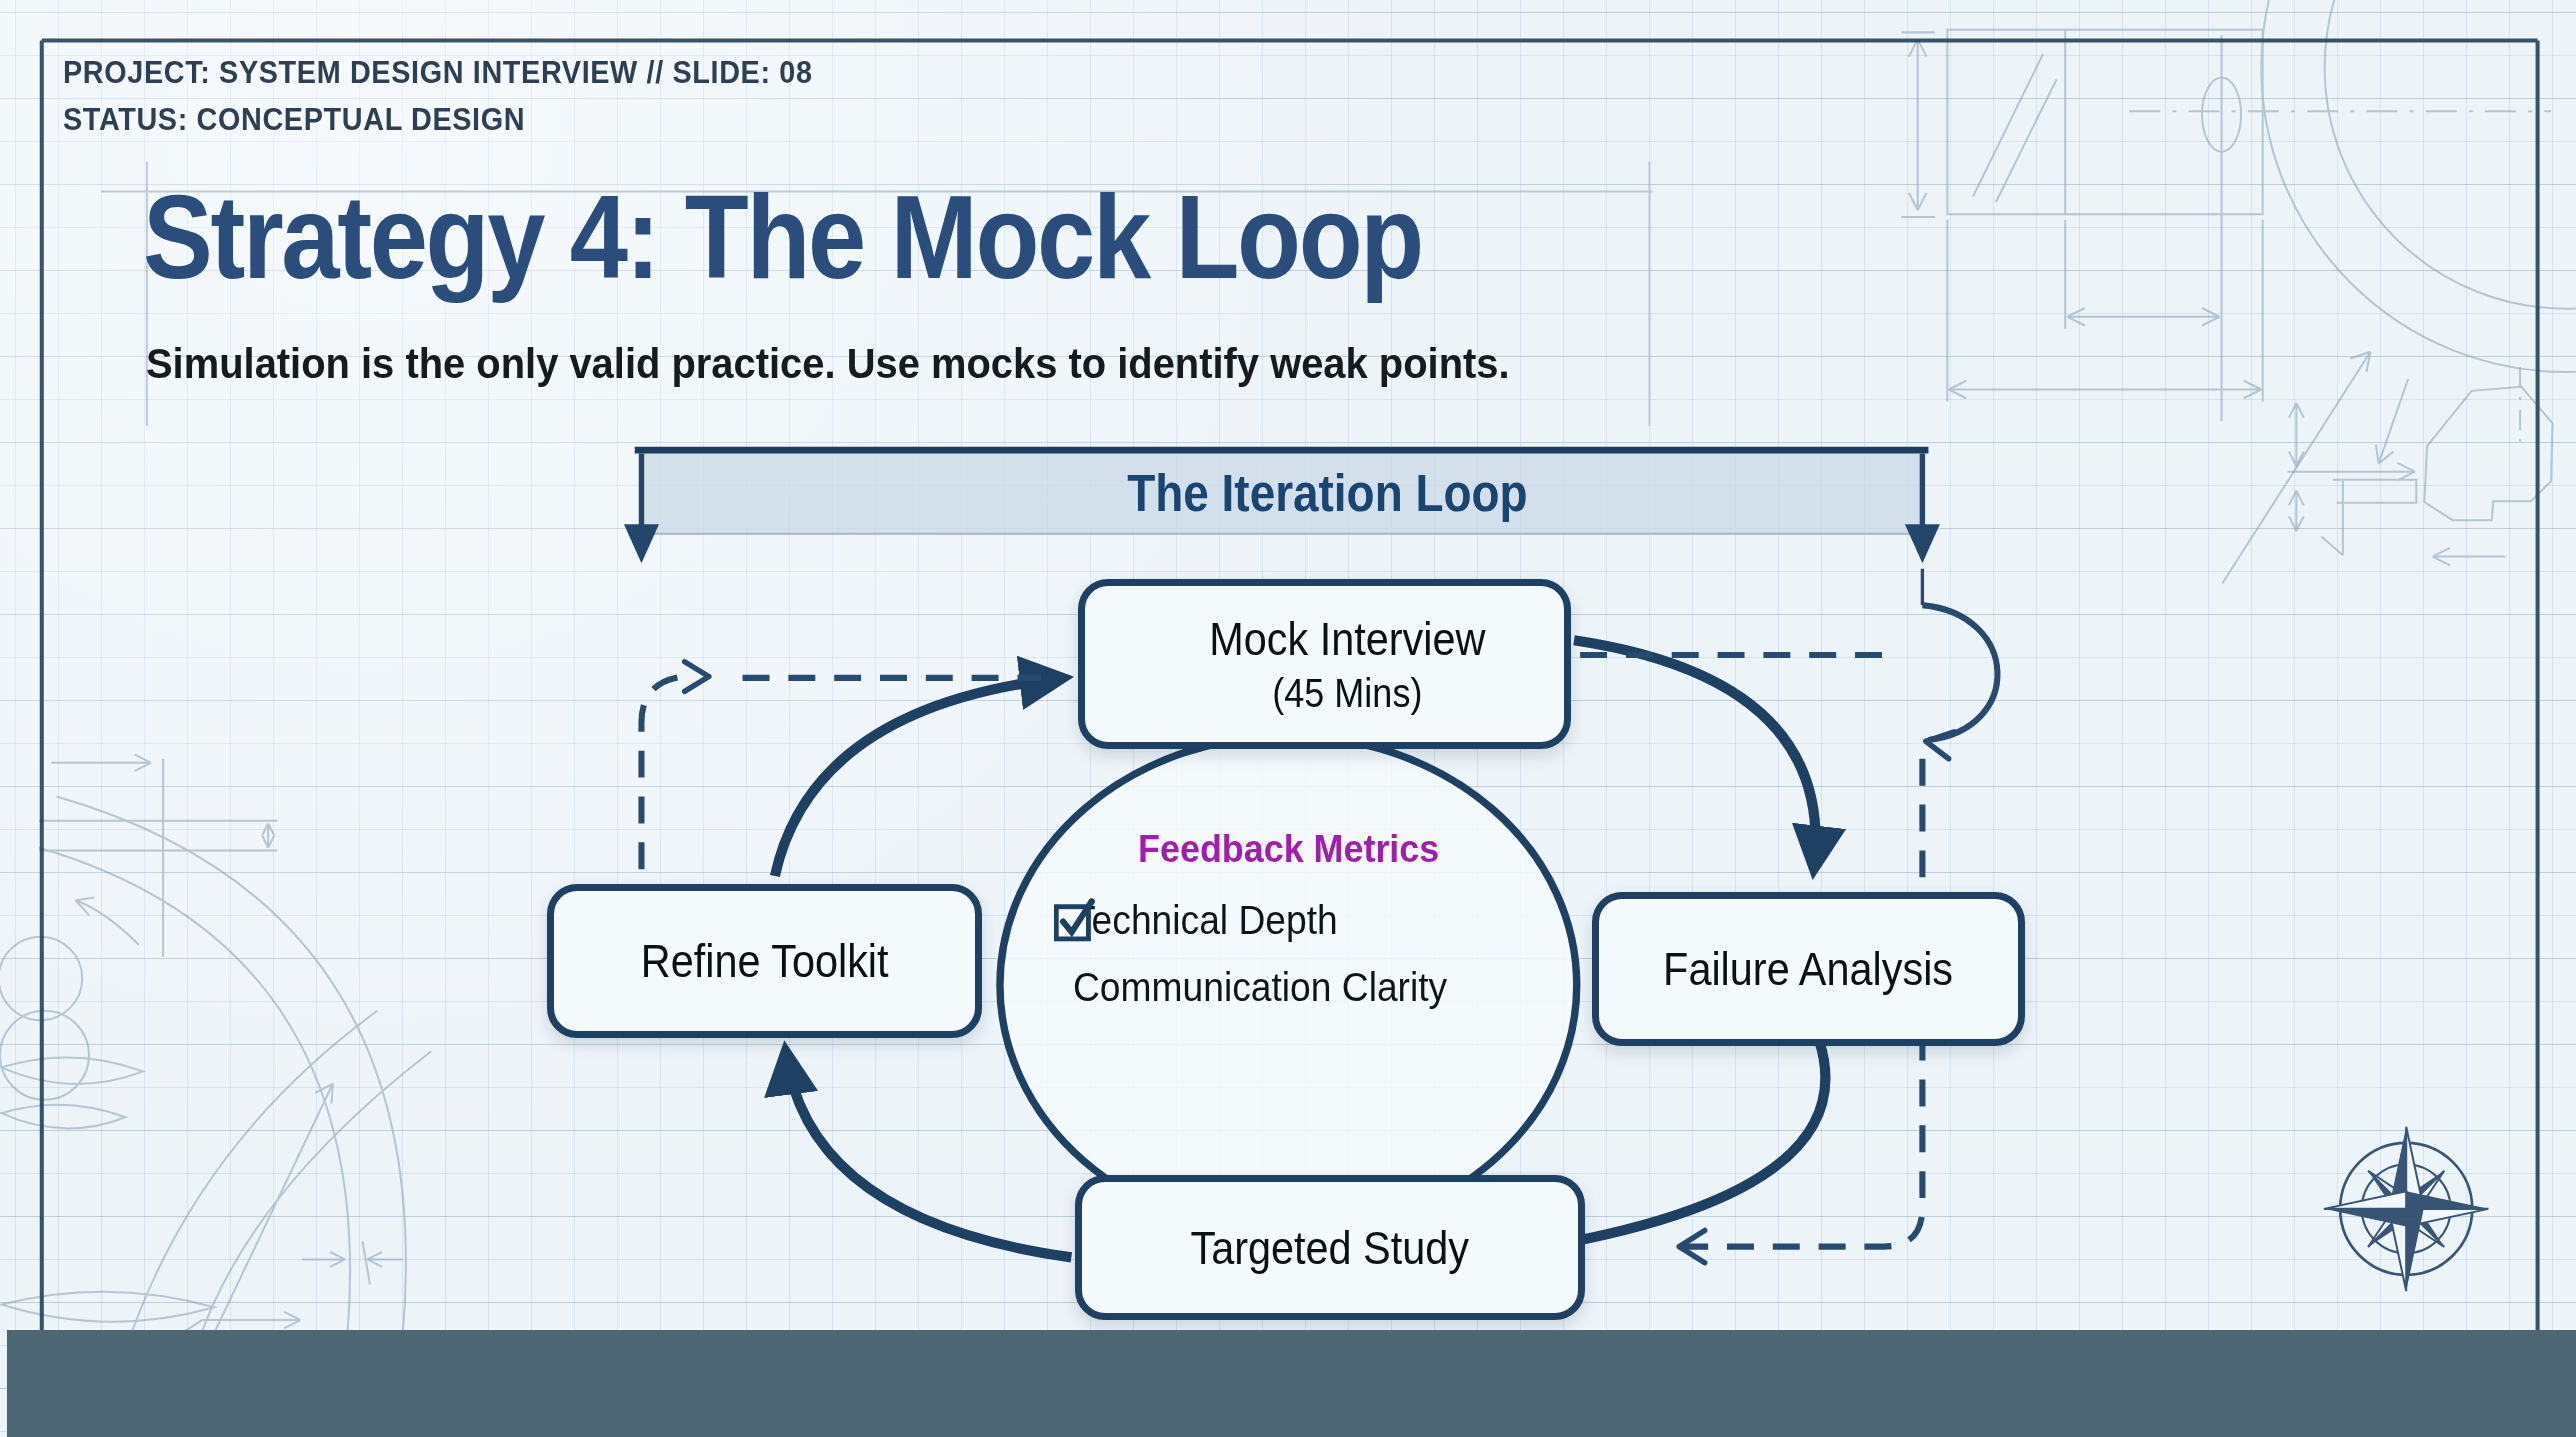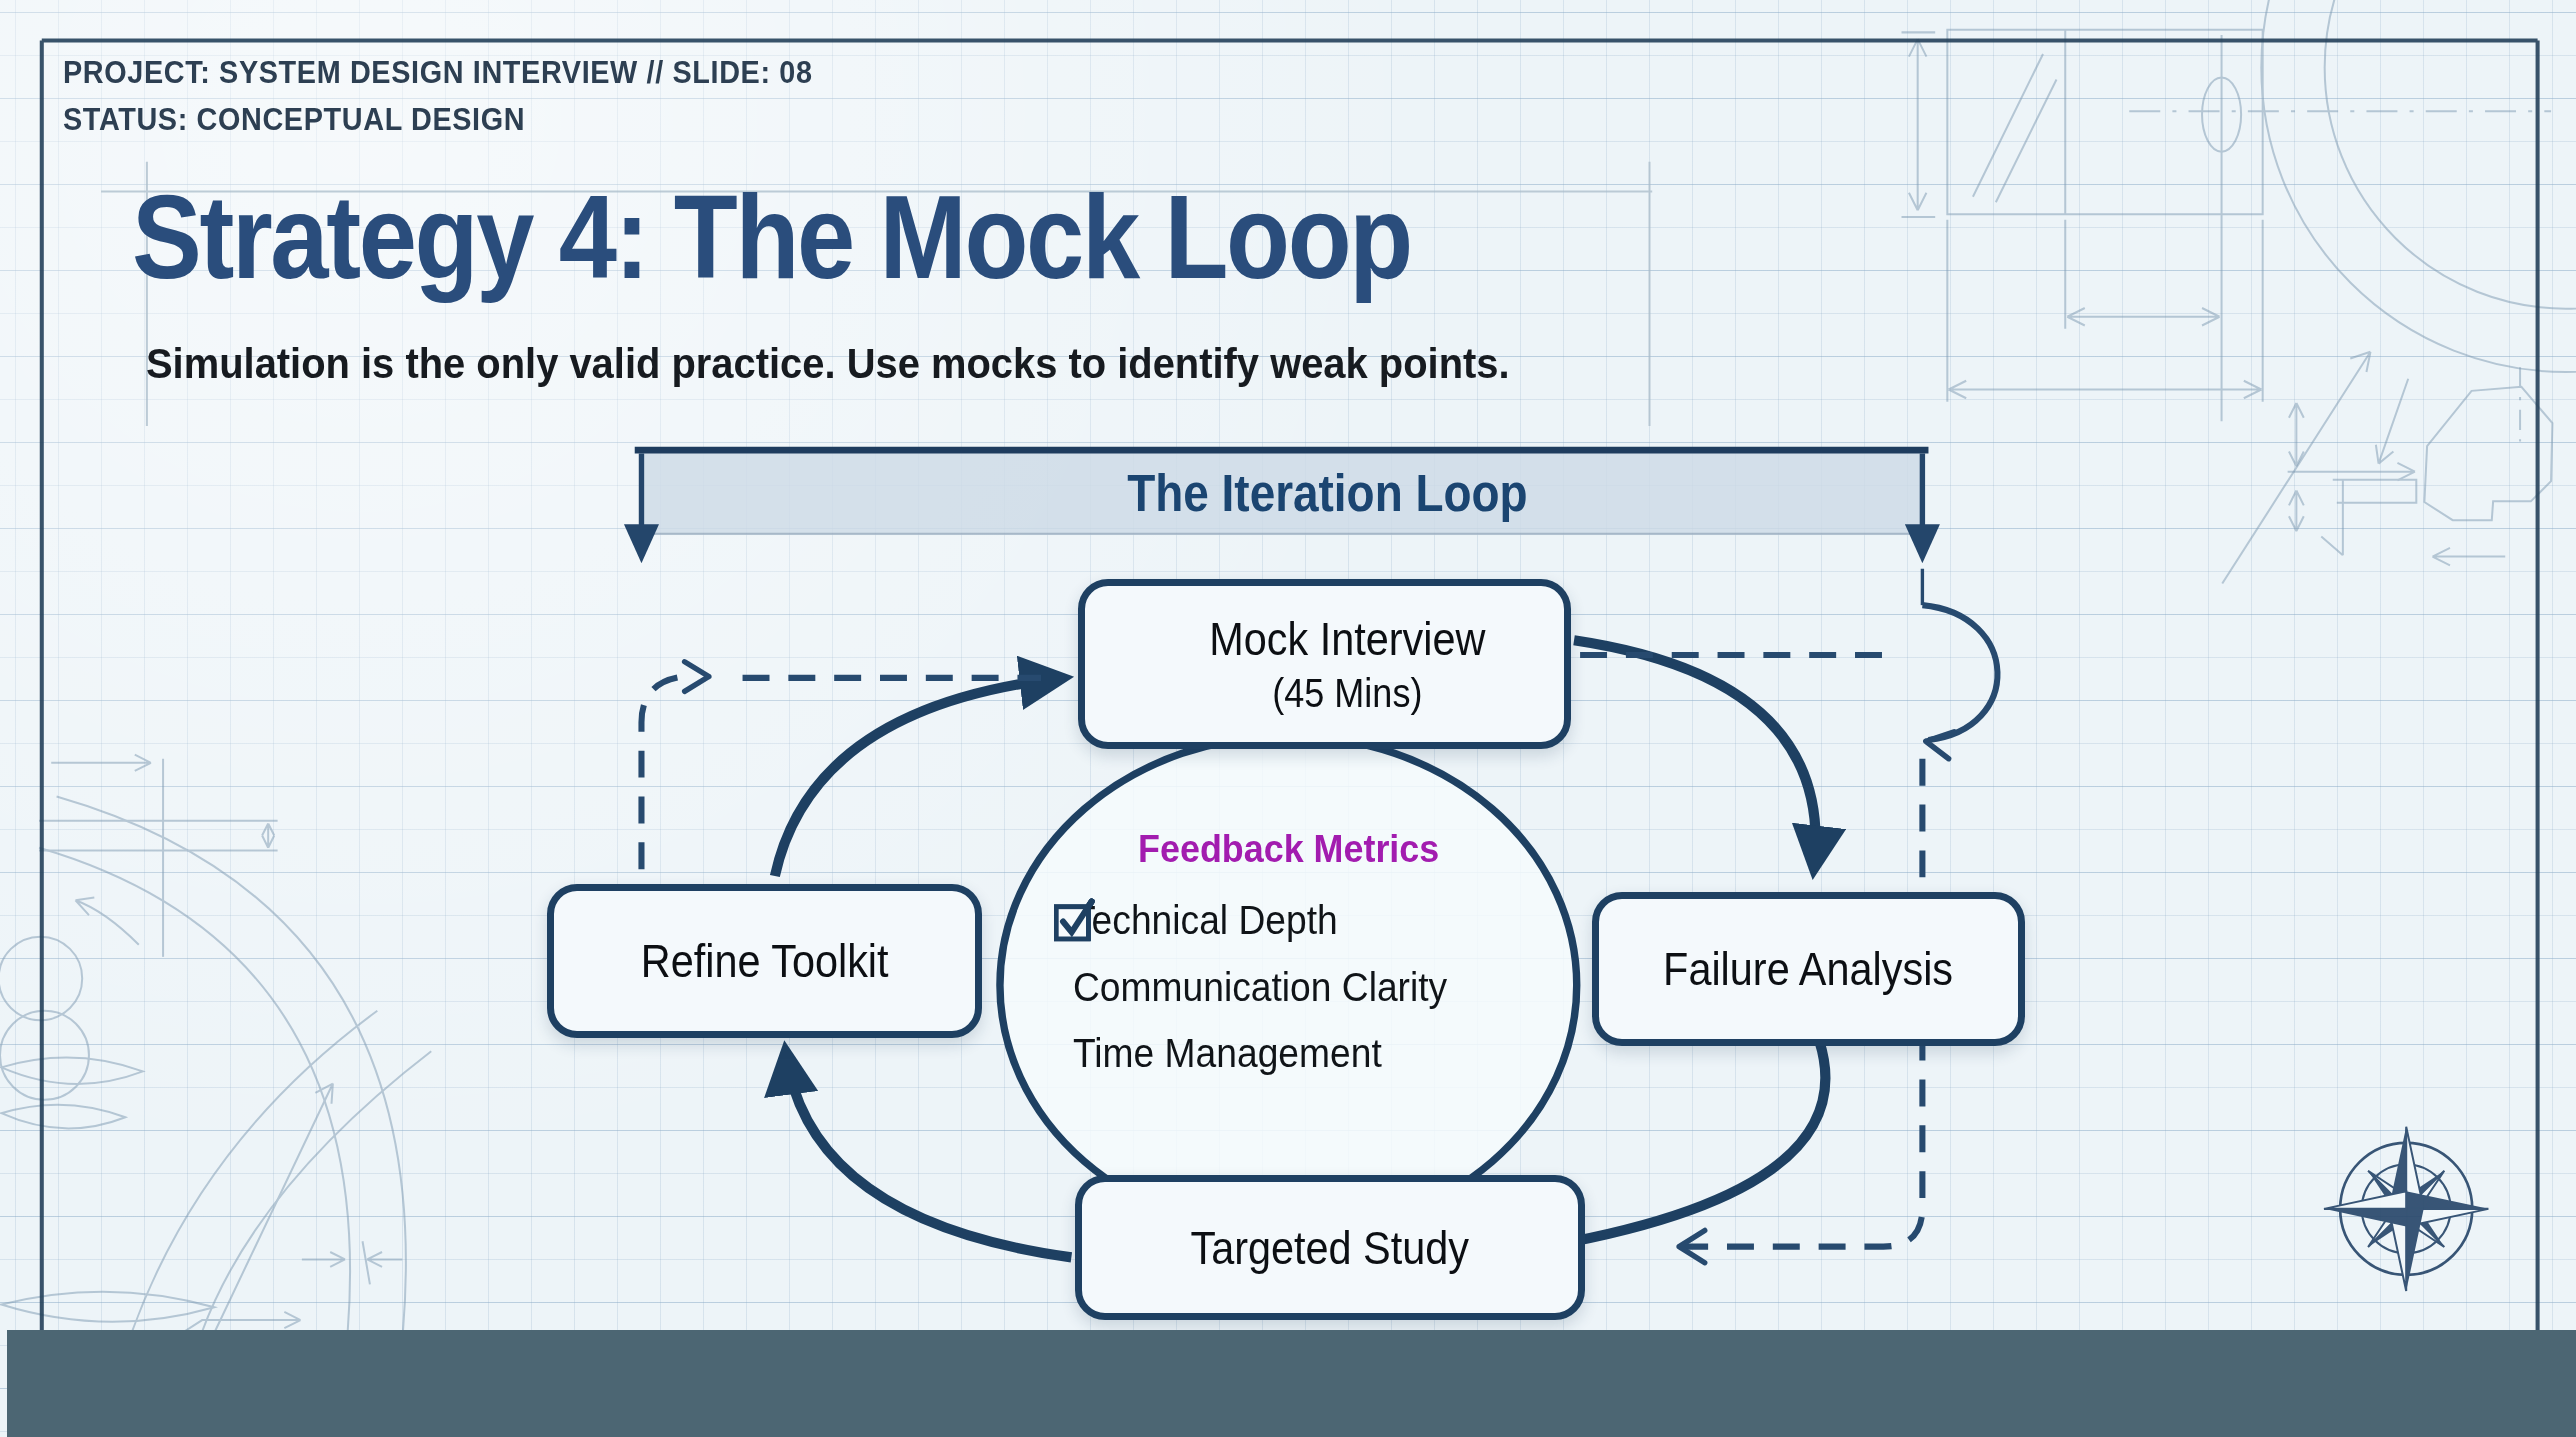--- a/index.html
+++ b/index.html
@@ -157,21 +157,21 @@
   </g>
 </svg>
 
 <div class="abs hdr nosel" style="left:63px;top:54px;">
   <span class="condL">PROJECT: SYSTEM DESIGN INTERVIEW // SLIDE: 08</span>
 </div>
 <div class="abs hdr nosel" style="left:63px;top:101px;">
   <span class="condL">STATUS: CONCEPTUAL DESIGN</span>
 </div>
 
-<div class="abs title nosel" style="left:132px;top:177px;">
+<div class="abs title nosel" style="left:143px;top:177px;">
   <span class="condL" style="transform:scaleX(.88);">Strategy 4: The Mock Loop</span>
 </div>
 
 <div class="abs subtitle nosel" style="left:146px;top:340px;">
   <span class="condL" style="transform:scaleX(.95);">Simulation is the only valid practice. Use mocks to identify weak points.</span>
 </div>
 
 <div class="abs nosel" style="left:640px;top:453px;width:1284px;height:80px;display:flex;align-items:center;justify-content:center;margin-left:45px;">
   <span class="bannerLbl cond">The Iteration Loop</span>
 </div>
@@ -205,23 +205,16 @@
     </svg>
     <span class="lbl condL" style="transform:scaleX(.93);">Technical Depth</span>
   </div>
   <div class="fbRow">
     <svg class="cbx" viewBox="0 0 66 70">
       <rect x="5" y="16" width="48" height="48" fill="#f6fafc" stroke="#1e4062" stroke-width="7"></rect>
       <path d="M15 38 L28 54 L58 8" fill="none" stroke="#1e4062" stroke-width="9" stroke-linecap="round"></path>
     </svg>
     <span class="lbl condL" style="transform:scaleX(.93);">Communication Clarity</span>
   </div>
-  <div class="fbRow">
-    <svg class="cbx" viewBox="0 0 66 70">
-      <rect x="5" y="16" width="48" height="48" fill="#f6fafc" stroke="#1e4062" stroke-width="7"></rect>
-      <path d="M15 38 L28 54 L58 8" fill="none" stroke="#1e4062" stroke-width="9" stroke-linecap="round"></path>
-    </svg>
-    <span class="lbl condL" style="transform:scaleX(.93);">Time Management</span>
-  </div>
 </div>
 
 <div class="abs footer"></div>
 
 
 </body></html>

